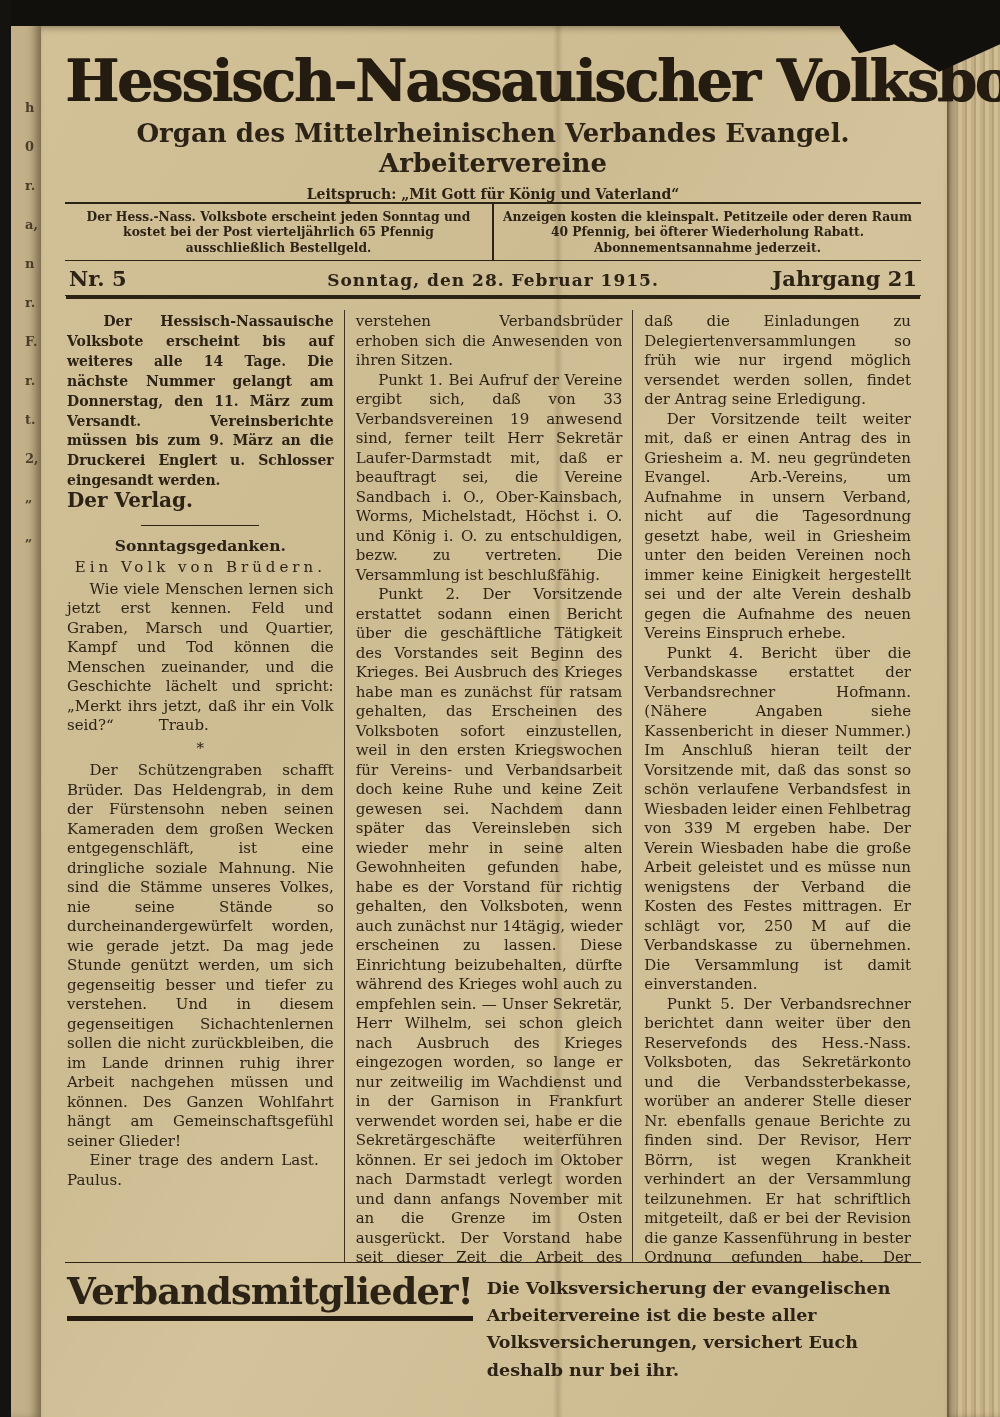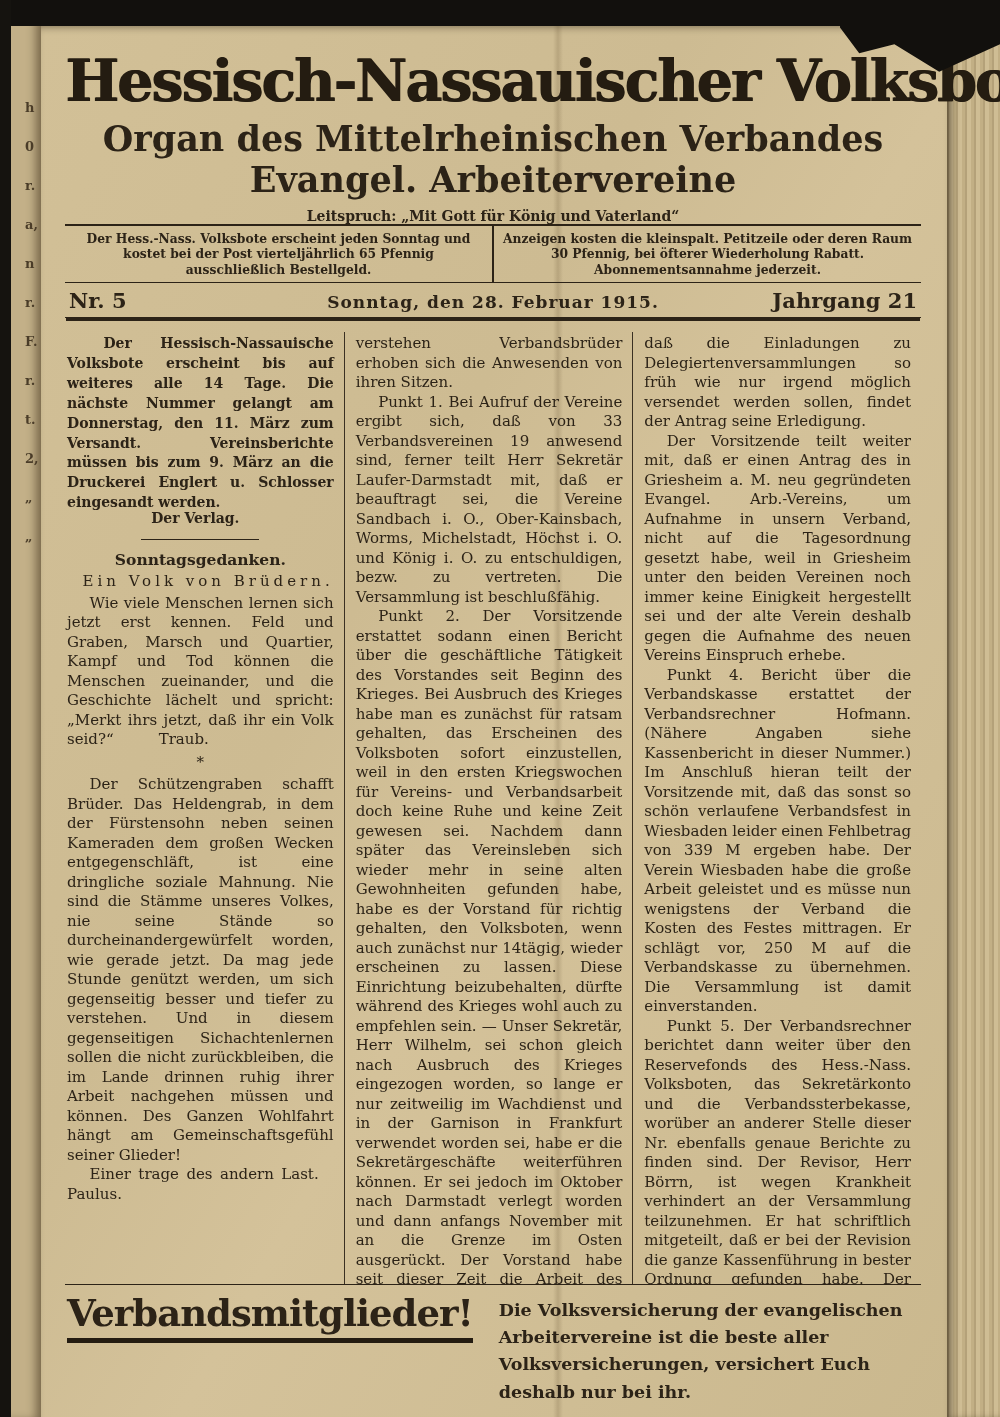--- a/index.html
+++ b/index.html
@@ -24,21 +24,21 @@
   .crease{position:absolute;left:512px;top:0;width:10px;height:1391px;pointer-events:none;
     background:linear-gradient(90deg,rgba(80,60,30,0) 0%,rgba(80,60,30,.18) 50%,rgba(80,60,30,0) 100%);}
 
   .inner{position:relative;padding:26px 26px 0 24px;color:#2c2317;}
 
   
   .mast-title{text-align:center;font-weight:bold;font-size:57px;line-height:1.02;
     letter-spacing:-2px;white-space:nowrap;color:#241c11;
     text-shadow:1px 0 0 #241c11;}
   .mast-sub{text-align:center;font-weight:bold;font-size:17px;margin-top:14px;}
-  .mast-organ{text-align:center;font-weight:bold;font-size:35px;margin-top:8px;letter-spacing:0;}
+  .mast-organ{text-align:center;font-weight:bold;font-size:26px;margin-top:8px;letter-spacing:0;}
   .mast-motto{text-align:center;font-size:14px;font-weight:bold;margin-top:8px;}
 
   
   .infobar{display:flex;border-top:2px solid #2c2317;border-bottom:1px solid #2c2317;
     font-size:12.3px;font-weight:bold;line-height:1.25;}
   .infobox{flex:1;padding:5px 8px;text-align:center;}
   .infobox + .infobox{border-left:2px solid #2c2317;}
   .datebar{display:flex;align-items:baseline;padding:5px 4px 4px;border-bottom:1px solid #2c2317;
     box-shadow:0 4px 0 -1px #2c2317;}
   .datebar .issue{width:180px;font-weight:bold;font-size:21px;}
@@ -48,30 +48,30 @@
   
   .columns{display:flex;margin-top:14px;height:952px;overflow:hidden;font-size:15px;line-height:1.3;
     text-align:justify;hyphens:auto;}
   .col{flex:1;padding:2px 10px 0 2px;overflow:hidden;}
   .col + .col{border-left:1px solid #3a3022;padding-left:11px;}
 
   .blk{margin:0;}
   .blk.p{text-indent:1.5em;}
   .blk.p-first{text-indent:0;}
   .blk.bold-notice{font-weight:bold;font-size:14px;line-height:1.42;text-indent:2.6em;}
-  .blk.sig-right{text-align:center;font-weight:bold;font-size:14px;padding-right:10px;margin-top:-4px;}
+  .blk.sig-right{text-align:left;font-weight:bold;font-size:20px;padding-right:10px;margin-top:-4px;}
   .blk.h-center{text-align:center;font-weight:bold;margin:8px 0 2px;text-indent:0;font-size:15.5px;line-height:1.3;}
-  .blk.spaced-center{text-align:right;letter-spacing:4px;margin-bottom:2px;}
+  .blk.spaced-center{text-align:center;letter-spacing:4px;margin-bottom:2px;}
   .blk.star{text-align:center;margin:3px 0;text-indent:0;}
   .blk.divider{border:0;border-top:1.5px solid #2c2317;width:118px;margin:12px auto 10px;height:0;}
 
   
   .footer{display:flex;border-top:1.5px solid #2c2317;margin-top:0;padding:10px 2px 8px;align-items:flex-start;}
   .footer-lead{font-weight:bold;font-size:37px;letter-spacing:-1px;line-height:1;white-space:nowrap;
-    border-bottom:5px solid #241c11;padding-bottom:6px;margin-right:26px;}
+    border-bottom:5px solid #241c11;padding-bottom:6px;margin-right:14px;}
   .footer-text{font-weight:bold;font-size:17.5px;line-height:1.55;padding-top:2px;}
 </style>
 </head>
 <body>
 
 <div class="scan">
   <div class="stack-right"></div>
   <div class="prev-page">
     <div class="margin-frags">
         <div>h</div>
@@ -92,21 +92,21 @@
   <div class="page">
     <div class="crease"></div>
     <div class="inner">
 
       <div class="mast-title">Hessisch-Nassauischer Volksbote</div>
       <div class="mast-organ">Organ des Mittelrheinischen Verbandes Evangel. Arbeitervereine</div>
       <div class="mast-motto">Leitspruch: „Mit Gott für König und Vaterland“</div>
 
       <div class="infobar">
         <div class="infobox">Der Hess.-Nass. Volksbote erscheint jeden Sonntag und kostet bei der Post vierteljährlich 65 Pfennig ausschließlich Bestellgeld.</div>
-        <div class="infobox">Anzeigen kosten die kleinspalt. Petitzeile oder deren Raum 30 Pfennig, bei öfterer Wiederholung Rabatt. Abonnementsannahme jederzeit.</div>
+        <div class="infobox">Anzeigen kosten die kleinspalt. Petitzeile oder deren Raum 40 Pfennig, bei öfterer Wiederholung Rabatt. Abonnementsannahme jederzeit.</div>
       </div>
 
       <div class="datebar">
         <div class="issue">Nr. 5</div>
         <div class="ddate">Sonntag, den 28. Februar 1915.</div>
         <div class="vol">Jahrgang 21</div>
       </div>
 
       <div class="columns">
         <div class="col">

